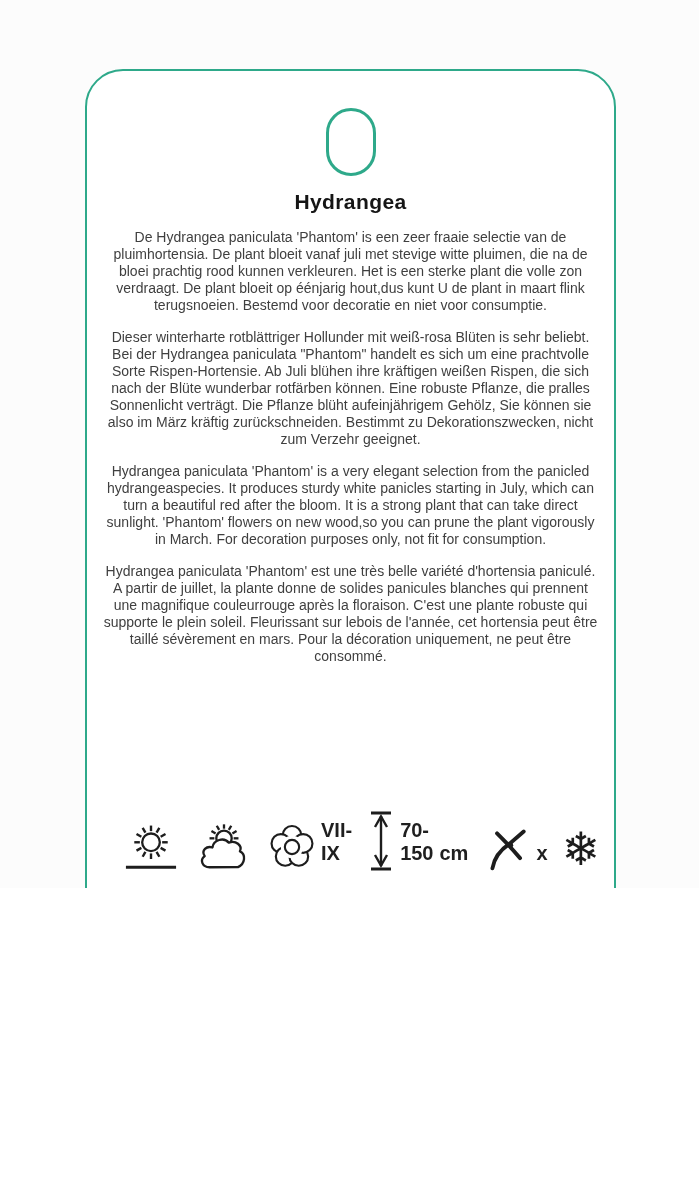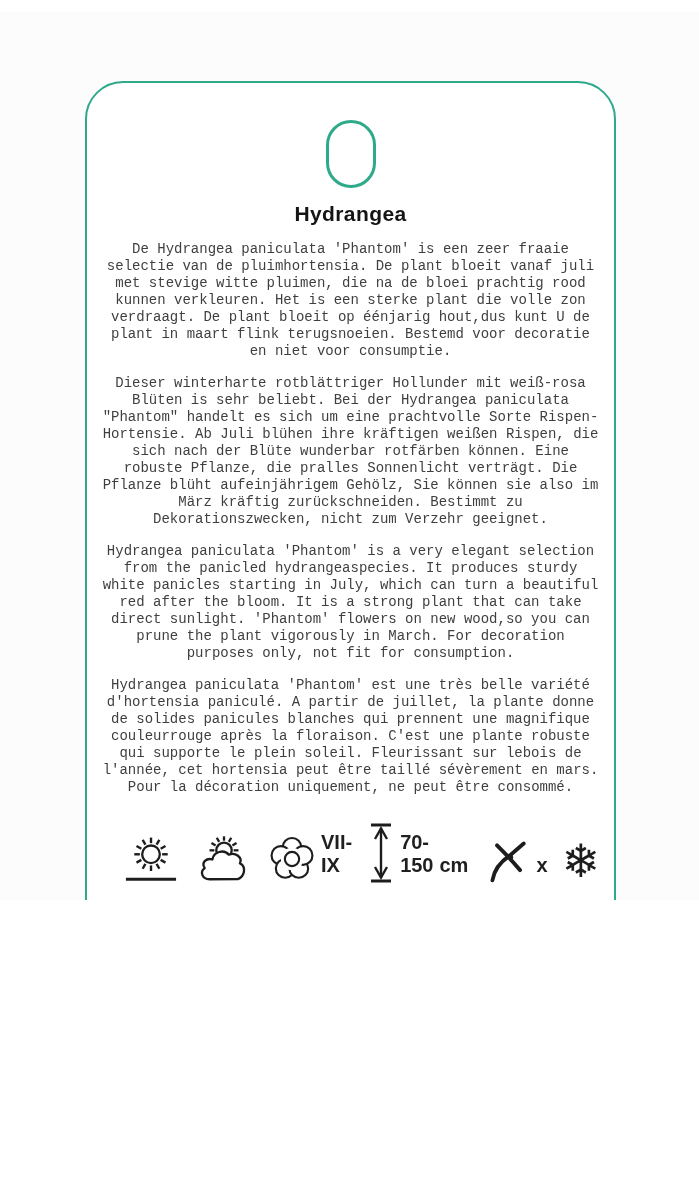--- a/index.html
+++ b/index.html
@@ -1,25 +1,25 @@
 <!DOCTYPE html>
 <html><head>
 <meta charset="utf-8">
 <style>
   html,body{margin:0;padding:0;}
   .page{position:relative;width:699px;height:888px;background:#fcfcfc;
-        font-family:"Liberation Sans",sans-serif;overflow:hidden;margin-top:12px;}
+        font-family:"Liberation Sans",sans-serif;overflow:hidden;}
   .card{position:absolute;left:85px;top:69px;width:527px;height:1053px;
         background:#ffffff;border:2px solid #2ea98a;border-radius:38px;}
   .hole{width:44px;height:62px;border:3px solid #2ea98a;border-radius:26px;
         margin:37px auto 0;background:#ffffff;}
   .title{margin:14px 0 0;text-align:center;font-size:21px;font-weight:700;
          color:#151515;letter-spacing:.4px;}
   .subtitle{text-align:center;font-size:19px;color:#222;margin-top:2px;}
-  .descriptions{padding:0 15px;margin-top:3px;font-family:Liberation Mono, monospace;}
+  .descriptions{padding:0 15px;margin-top:3px;}
   .descriptions p{font-size:14px;line-height:17px;text-align:center;
                   color:#3f3f3f;margin:15px 0 0;}
   .icons-row{position:absolute;top:727px;left:36px;right:16px;height:74px;
              display:flex;align-items:flex-end;}
   .icon{display:inline-block;line-height:0;}
   .icon svg{display:block;}
   .icon-label{font-weight:700;font-size:20px;color:#1f1f1f;padding-bottom:7px;}
   .snow{font-family:"DejaVu Sans",sans-serif;font-size:46px;line-height:46px;
         color:#1d1d1d;}
   .pots-row{position:absolute;top:853px;left:0;right:0;display:flex;

